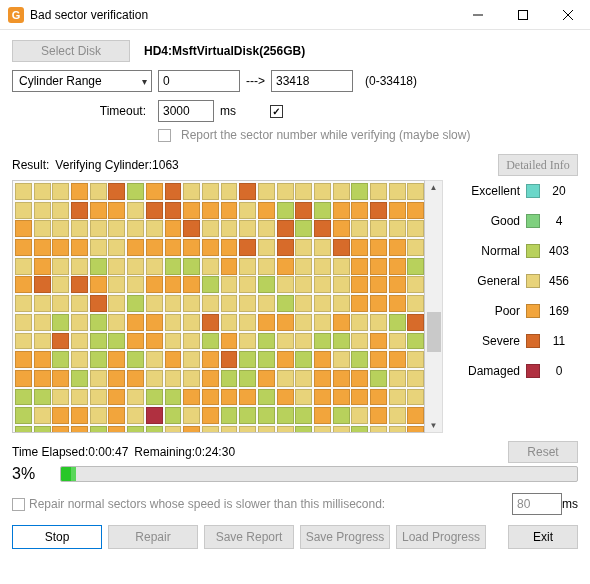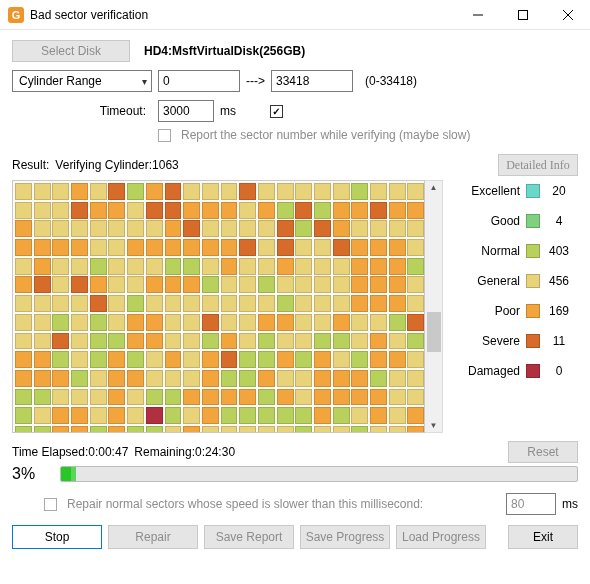--- a/index.html
+++ b/index.html
@@ -474,21 +474,21 @@
       <div style="flex:1"></div>
       <div class="btn dis" style="width:70px;">Reset</div>
     </div>
     <div class="prog-wrap">
       <span style="width:40px;">3%</span>
       <div class="prog">
         <div class="prog-inner" id="prog-inner" style="width: 3%;"></div>
       </div>
     </div>
 
-    <div class="row greyt" style="gap:6px; margin-top:10px;margin-left:32px;">
+    <div class="row greyt" style="margin-top:10px;">
       <span class="cb" style="border-color:#aaa;"></span>
       <span>Repair normal sectors whose speed is slower than this millisecond:</span>
       <div style="flex:1"></div>
       <input class="inp greyt" style="width: 50px; color: rgb(141, 141, 141);" disabled="" value="80">
       <span style="color:#000;">ms</span>
     </div>
 
     <div class="btm-btns">
       <div class="bar-btn">Stop</div>
       <div class="bar-btn sec">Repair</div>

